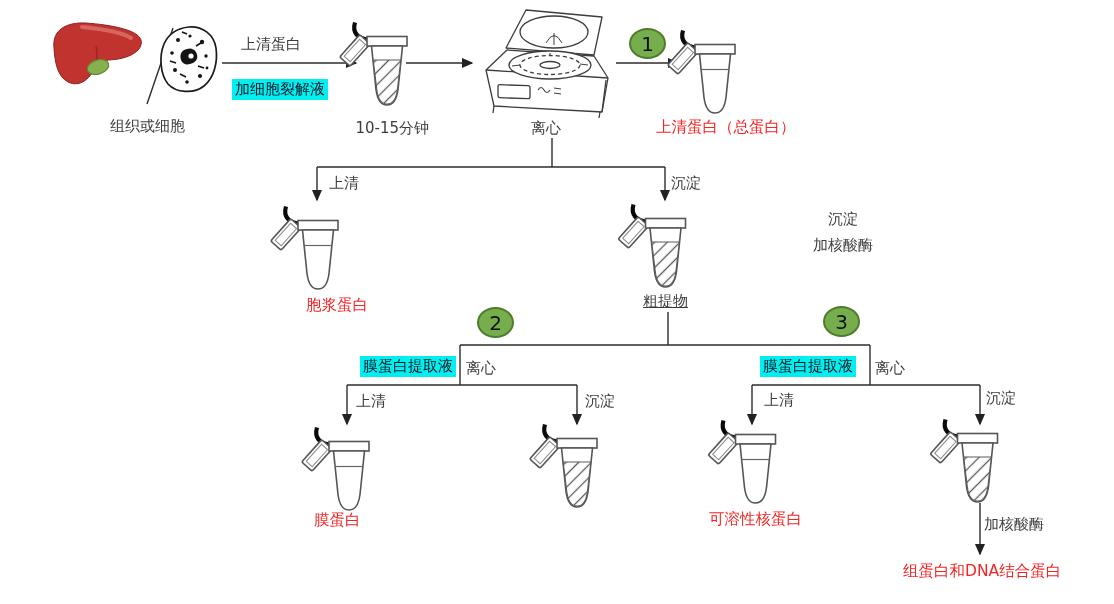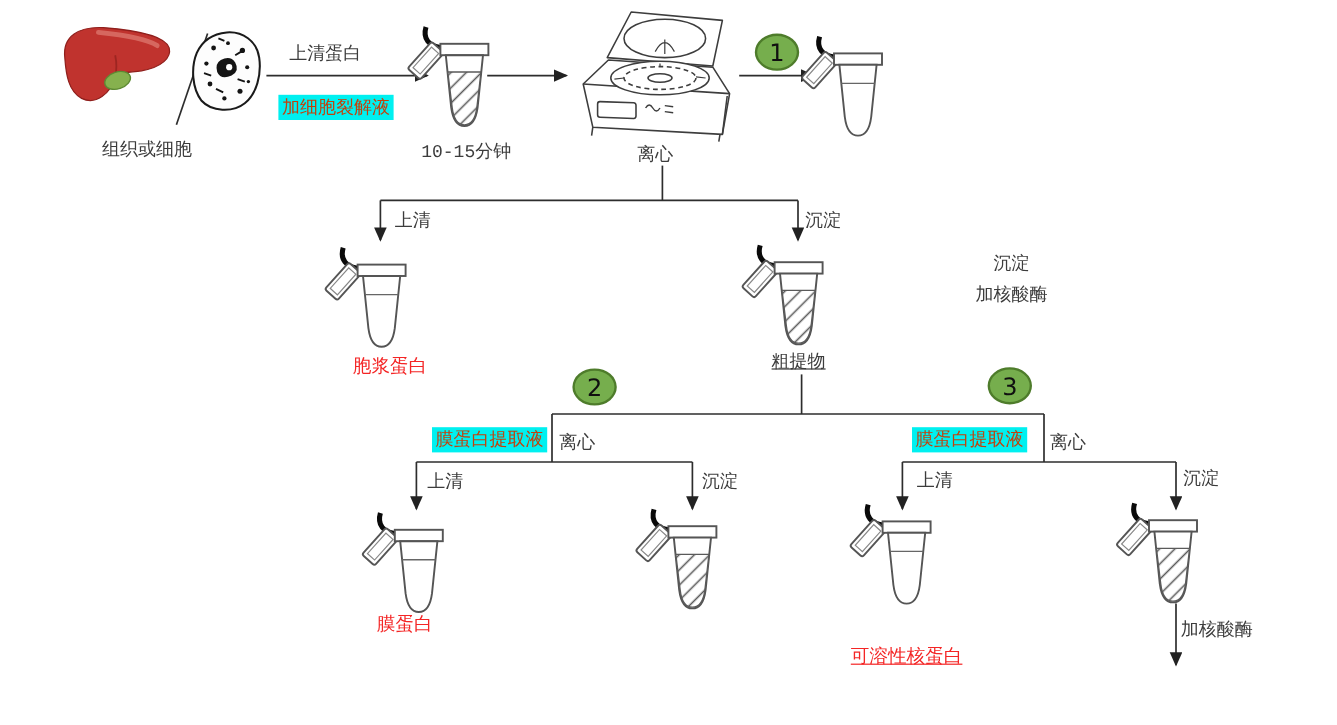--- a/index.html
+++ b/index.html
@@ -6,22 +6,22 @@
   .canvas {
     position:relative; width:1114px; height:604px; background:#ffffff;
     font-family:"DejaVu Sans","Liberation Sans",sans-serif; overflow:hidden;
   }
   svg.layer { position:absolute; left:0; top:0; }
   .lbl {
     position:absolute; font-size:15px; color:#3c3c3c;
     white-space:nowrap; line-height:1.25;
   }
   .red { color: var(--label-red, #f42525); font-size:15.5px; }
-  .hl  { background: var(--highlight-cyan, #00f0f0); color:#c2410c; padding:1px 3px; }
-  .ctr { text-align:left;font-family:Liberation Mono, monospace; }
+  .hl  { background: var(--highlight-cyan, #00f0f0); color:#0f172a; padding:1px 3px; }
+  .ctr { text-align:right; }
   .note { text-align:center; line-height:1.7; }
   .step {
     position:absolute; width:37px; height:31px; border-radius:50%;
     background: var(--step-green, #76ae4d);
     border:2px solid var(--step-green-border, #4e7c2b);
     display:flex; align-items:center; justify-content:center;
     font-size:20px; color:#101010; box-sizing:border-box;
   }
   .cline { stroke: var(--line, #2d2d2d); stroke-width:1.4; fill:none; }
   .tube-stroke { stroke:#555; }
@@ -136,37 +136,39 @@
 
   <div class="step" style="left:629px; top:28px;">1</div>
   <div class="step" style="left:477px; top:307px;">2</div>
   <div class="step" style="left:823px; top:306px;">3</div>
 
   <div class="lbl ctr" style="left:85px; top:117px; width:100px;">组织或细胞</div>
   <div class="lbl" style="left:241px; top:35px;">上清蛋白</div>
   <div class="lbl hl" style="left:232px; top:79px;">加细胞裂解液</div>
   <div class="lbl ctr" style="left:351px; top:119px; width:78px;">10-15分钟</div>
   <div class="lbl" style="left:531px; top:119px;">离心</div>
+  <div class="lbl red" style="left:656px; top:118px;">上清蛋白（总蛋白）</div>
 
   <div class="lbl" style="left:329px; top:174px;">上清</div>
   <div class="lbl" style="left:671px; top:174px;">沉淀</div>
-  <div class="lbl red" style="left:294px; top:296px;text-align:right;">胞浆蛋白</div>
+  <div class="lbl red" style="left:306px; top:296px;text-align:right;">胞浆蛋白</div>
   <div class="lbl" style="left:643px; top:292px;text-decoration:underline;">粗提物</div>
 
   <div class="lbl note" style="left:795px; top:207px; width:96px;">
     <div>沉淀</div>
     <div>加核酸酶</div>
   </div>
 
   <div class="lbl hl" style="left:360px; top:356px;text-align:center;">膜蛋白提取液</div>
   <div class="lbl" style="left:466px; top:359px;">离心</div>
   <div class="lbl" style="left:356px; top:392px;">上清</div>
   <div class="lbl" style="left:585px; top:392px;">沉淀</div>
   <div class="lbl red" style="left:314px; top:511px;">膜蛋白</div>
 
   <div class="lbl hl" style="left:760px; top:356px;">膜蛋白提取液</div>
   <div class="lbl" style="left:875px; top:359px;">离心</div>
   <div class="lbl" style="left:764px; top:391px;">上清</div>
   <div class="lbl" style="left:986px; top:389px;">沉淀</div>
-  <div class="lbl red" style="left:709px; top:538px;text-decoration:underline;">可溶性核蛋白</div>
+  <div class="lbl red" style="left:709px; top:510px;">可溶性核蛋白</div>
   <div class="lbl" style="left:984px; top:515px;">加核酸酶</div>
+  <div class="lbl red" style="left:903px; top:562px;">组蛋白和DNA结合蛋白</div>
 
 </div>
 
 </body></html>

